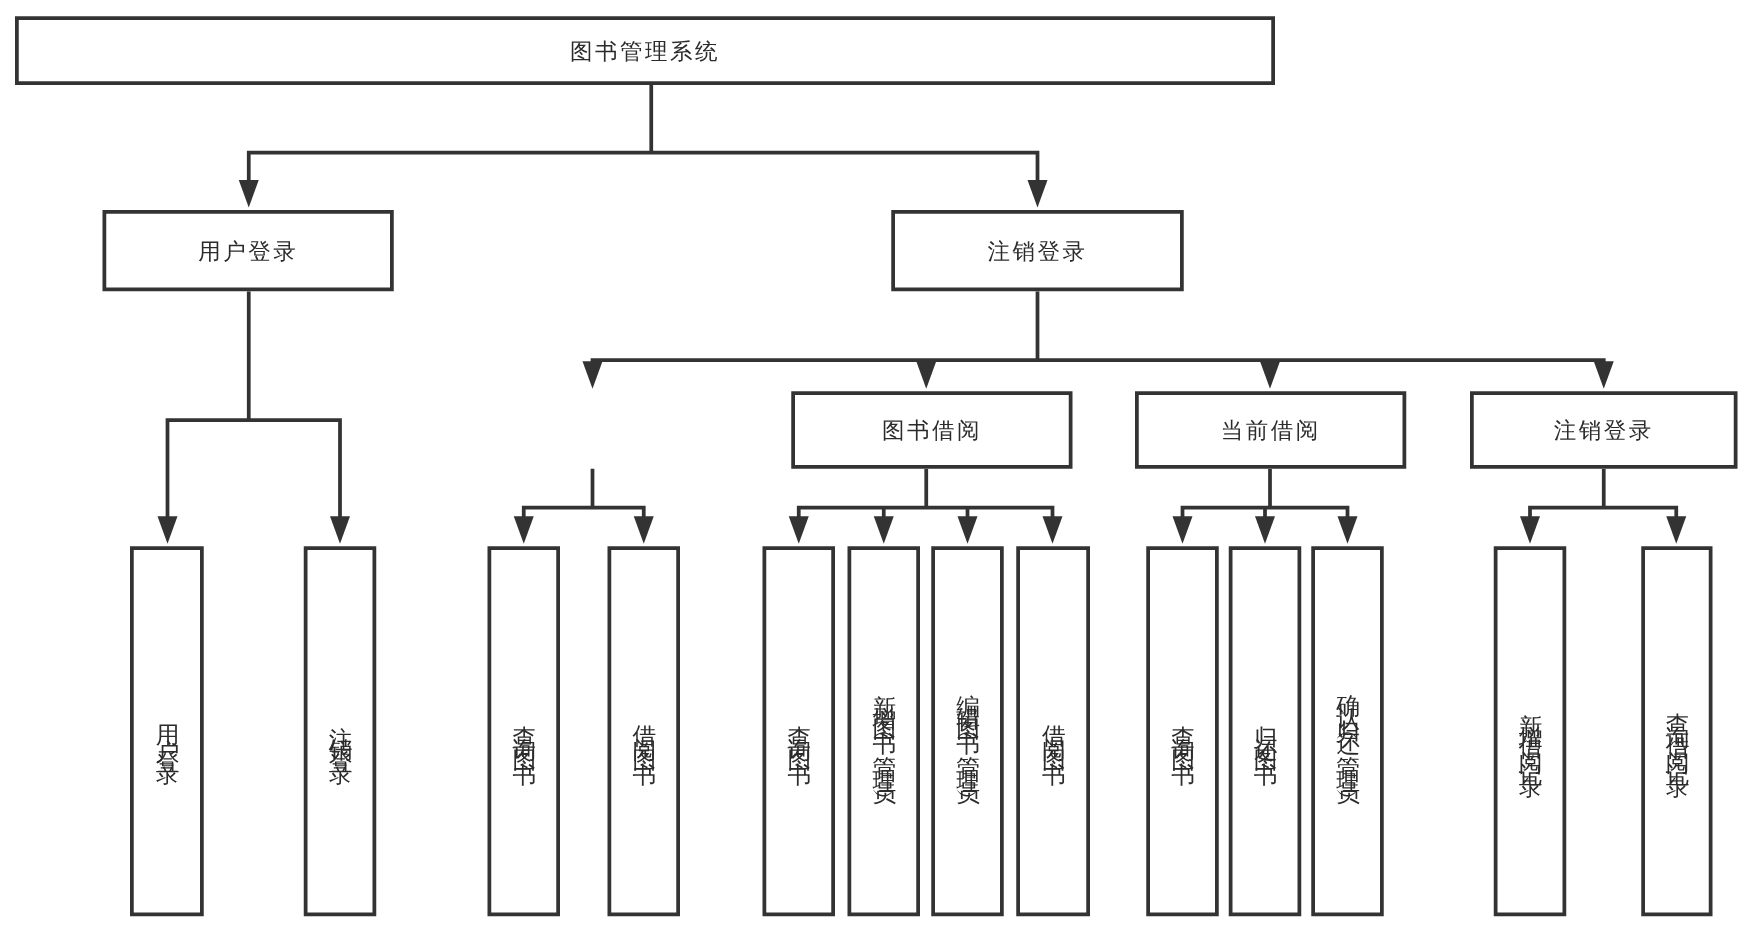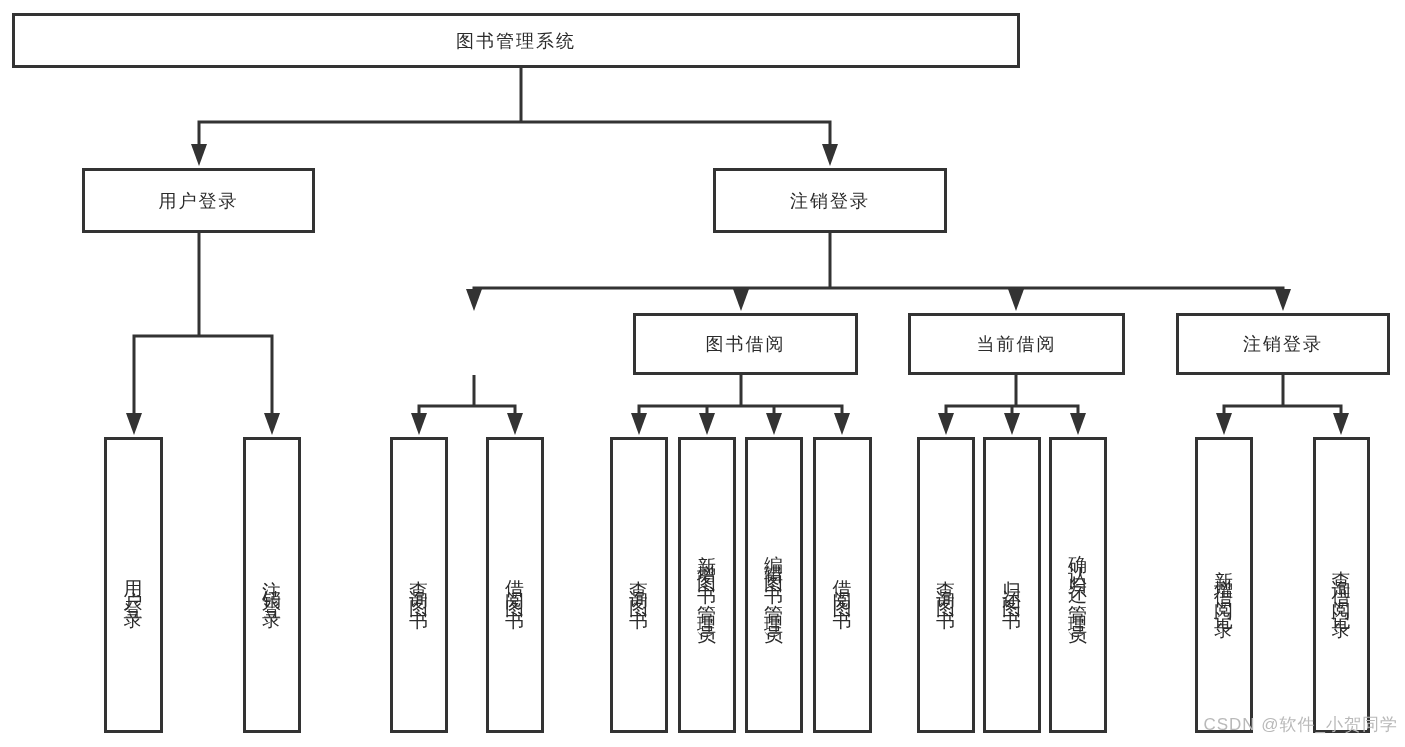--- a/index.html
+++ b/index.html
@@ -139,14 +139,13 @@
   <div class="box leaf" style="left:1049px;top:437px;width:58px;height:296px">
     <span>确认归还（管理员）</span>
   </div>
   <div class="box leaf" style="left:1195px;top:437px;width:58px;height:296px">
     <span>新增借阅记录</span>
   </div>
   <div class="box leaf" style="left:1313px;top:437px;width:57px;height:296px">
     <span>查询借阅记录</span>
   </div>
 
-  <div class="watermark">CSDN @软件_小贺同学</div>
 </div>
 
 </body></html>

